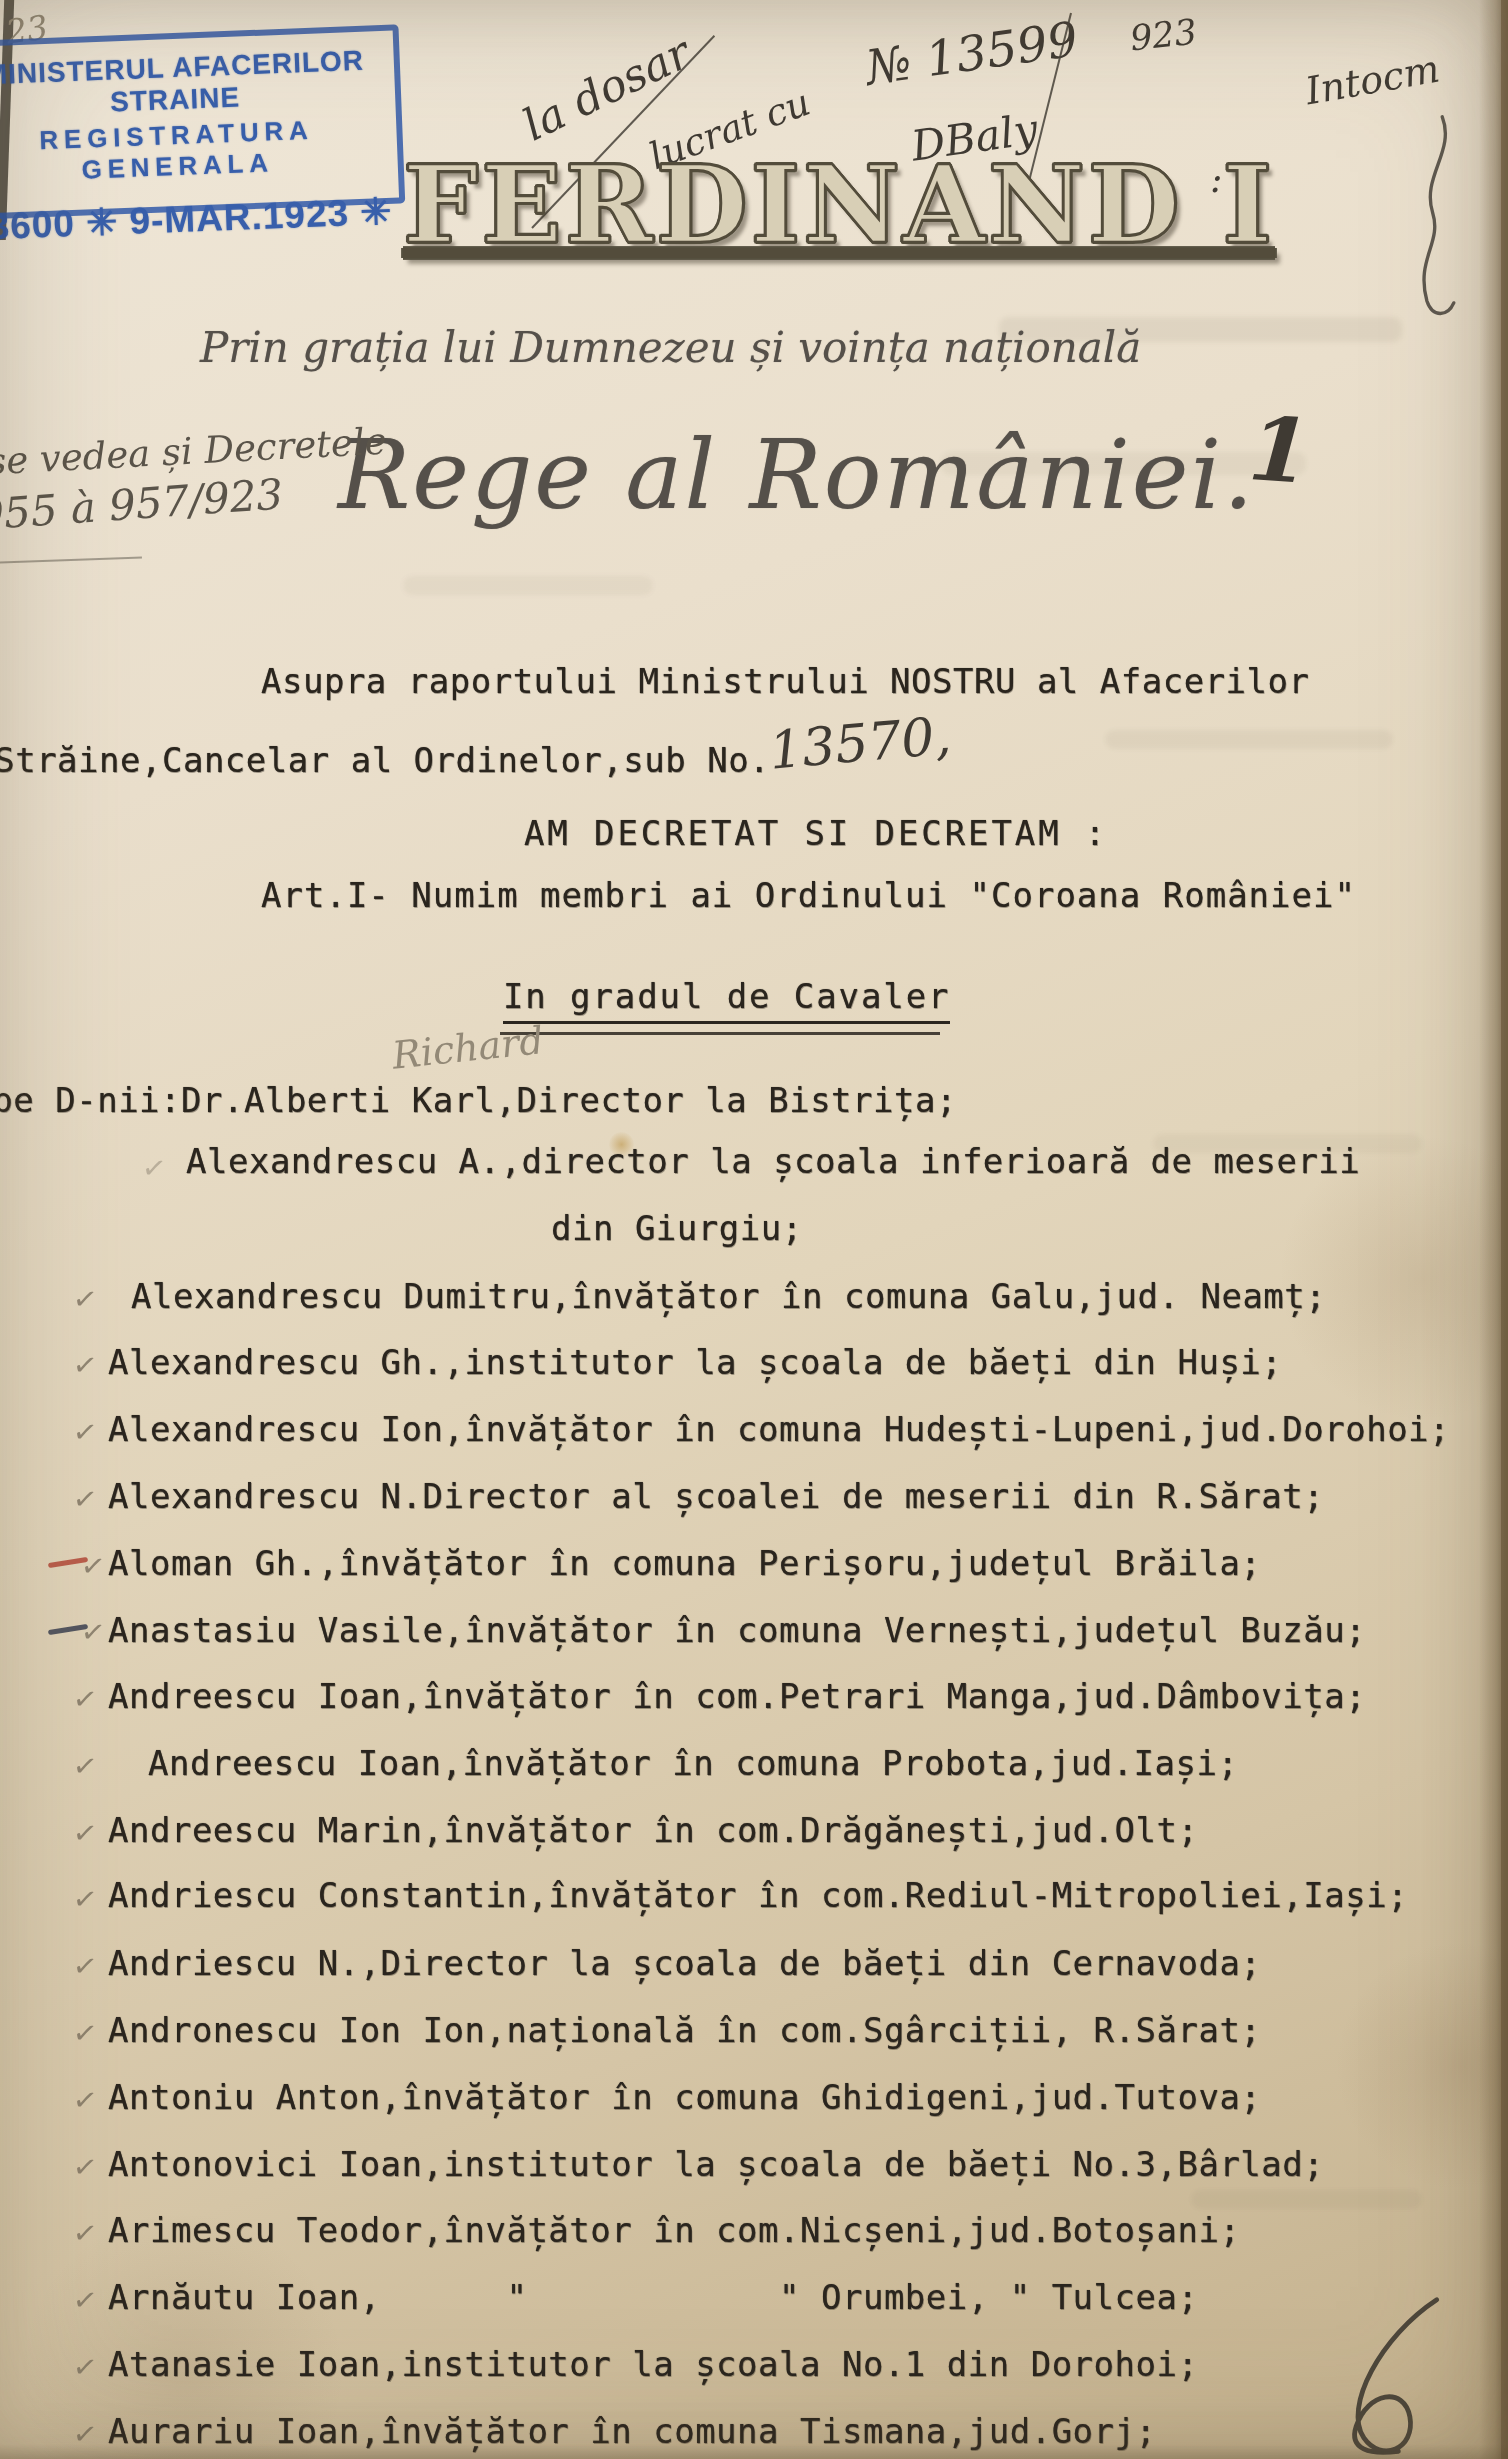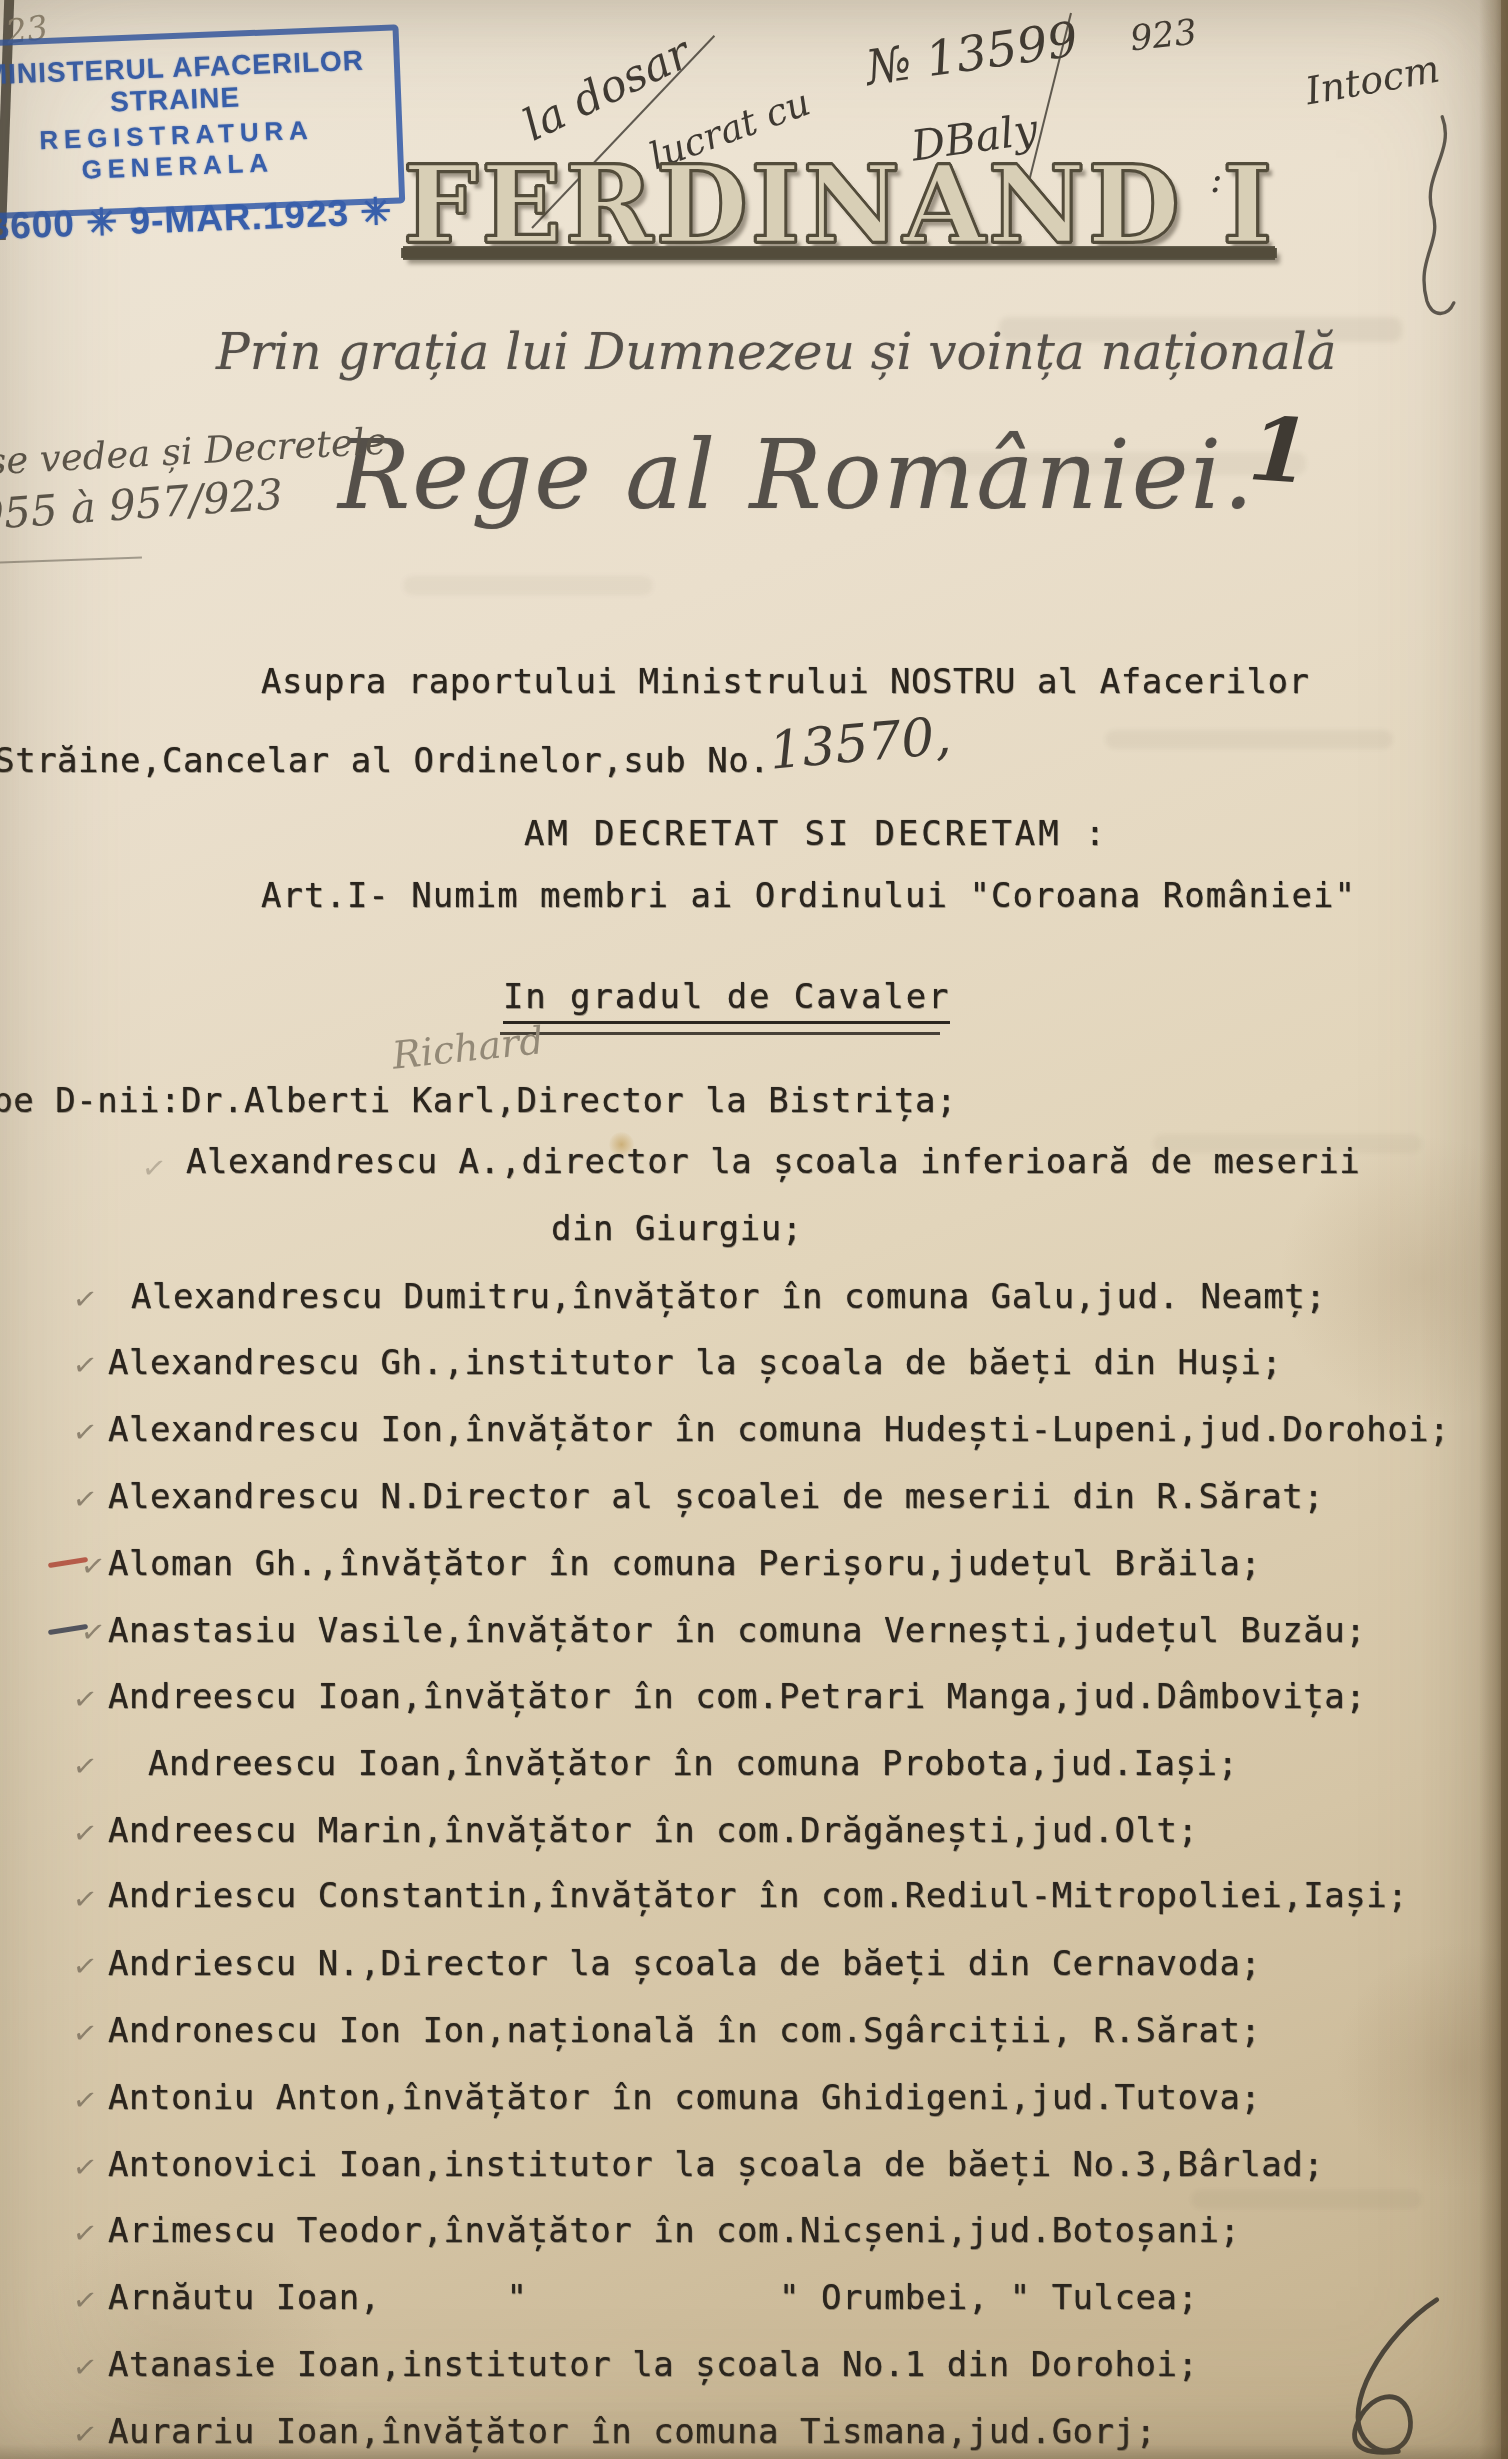--- a/index.html
+++ b/index.html
@@ -87,21 +87,21 @@
   <div class="inkline" style="left:1070px;top:13.4px;width:0;height:183px;border-top:none;border-left:2.9px solid #46423a;transform:rotate(14deg);transform-origin:top center;"></div>
   <div class="hand" style="left:1130px;top:15.4px;font-size:35px;transform:rotate(-6deg);">923</div>
   <div class="hand" style="left:911px;top:113px;font-size:42px;transform:rotate(-8deg);">DBaly</div>
   <div class="hand" style="left:1210px;top:158px;font-size:37px;">:</div>
   <div class="hand" style="left:1305px;top:58px;font-size:38px;transform:rotate(-10deg);">Intocm</div>
   <svg class="abs" style="left:1398px;top:113px;" width="77" height="211" viewBox="0 0 80 220">
     <path d="M46,4 C60,40 24,66 36,104 C46,136 18,152 30,196 C36,214 52,212 58,198" fill="none" stroke="#45413a" stroke-width="3.5" stroke-linecap="round" opacity="0.85"></path>
   </svg>
 
   <div class="title" style="left:403px;top:152px;">FERDINAND I</div>
-  <div class="script" style="left:216px;top:323px;font-size:50px;">Prin grația lui Dumnezeu și voința națională</div>
+  <div class="script" style="left:200px;top:323px;font-size:42px;">Prin grația lui Dumnezeu și voința națională</div>
   <div class="script" style="left:338px;top:419px;font-size:96px;letter-spacing:1.9px;">Rege al României.</div>
   <div class="hand" style="left:1249px;top:398px;font-size:88px;font-weight:bold;transform:rotate(4deg);">1</div>
 
   <div class="hand" style="left:-13.4px;top:430px;font-size:37px;color:#5a544a;transform:rotate(-3deg);">se vedea și Decretele</div>
   <div class="hand" style="left:-23px;top:480px;font-size:42px;color:#5a544a;transform:rotate(-4deg);">955 à 957/923</div>
   <div class="inkline" style="left:-1.9px;top:559px;width:144px;border-top-color:rgba(80,74,64,.55);transform:rotate(-2deg);"></div>
 
   <div class="typed" style="left:261px;top:663px;">Asupra raportului Ministrului NOSTRU al Afacerilor</div>
   <div class="typed" style="left:-5.8px;top:742px;">Străine,Cancelar al Ordinelor,sub No.</div>
   <div class="hand" style="left:769px;top:713px;font-size:52px;transform:rotate(-5deg);">13570,</div>

